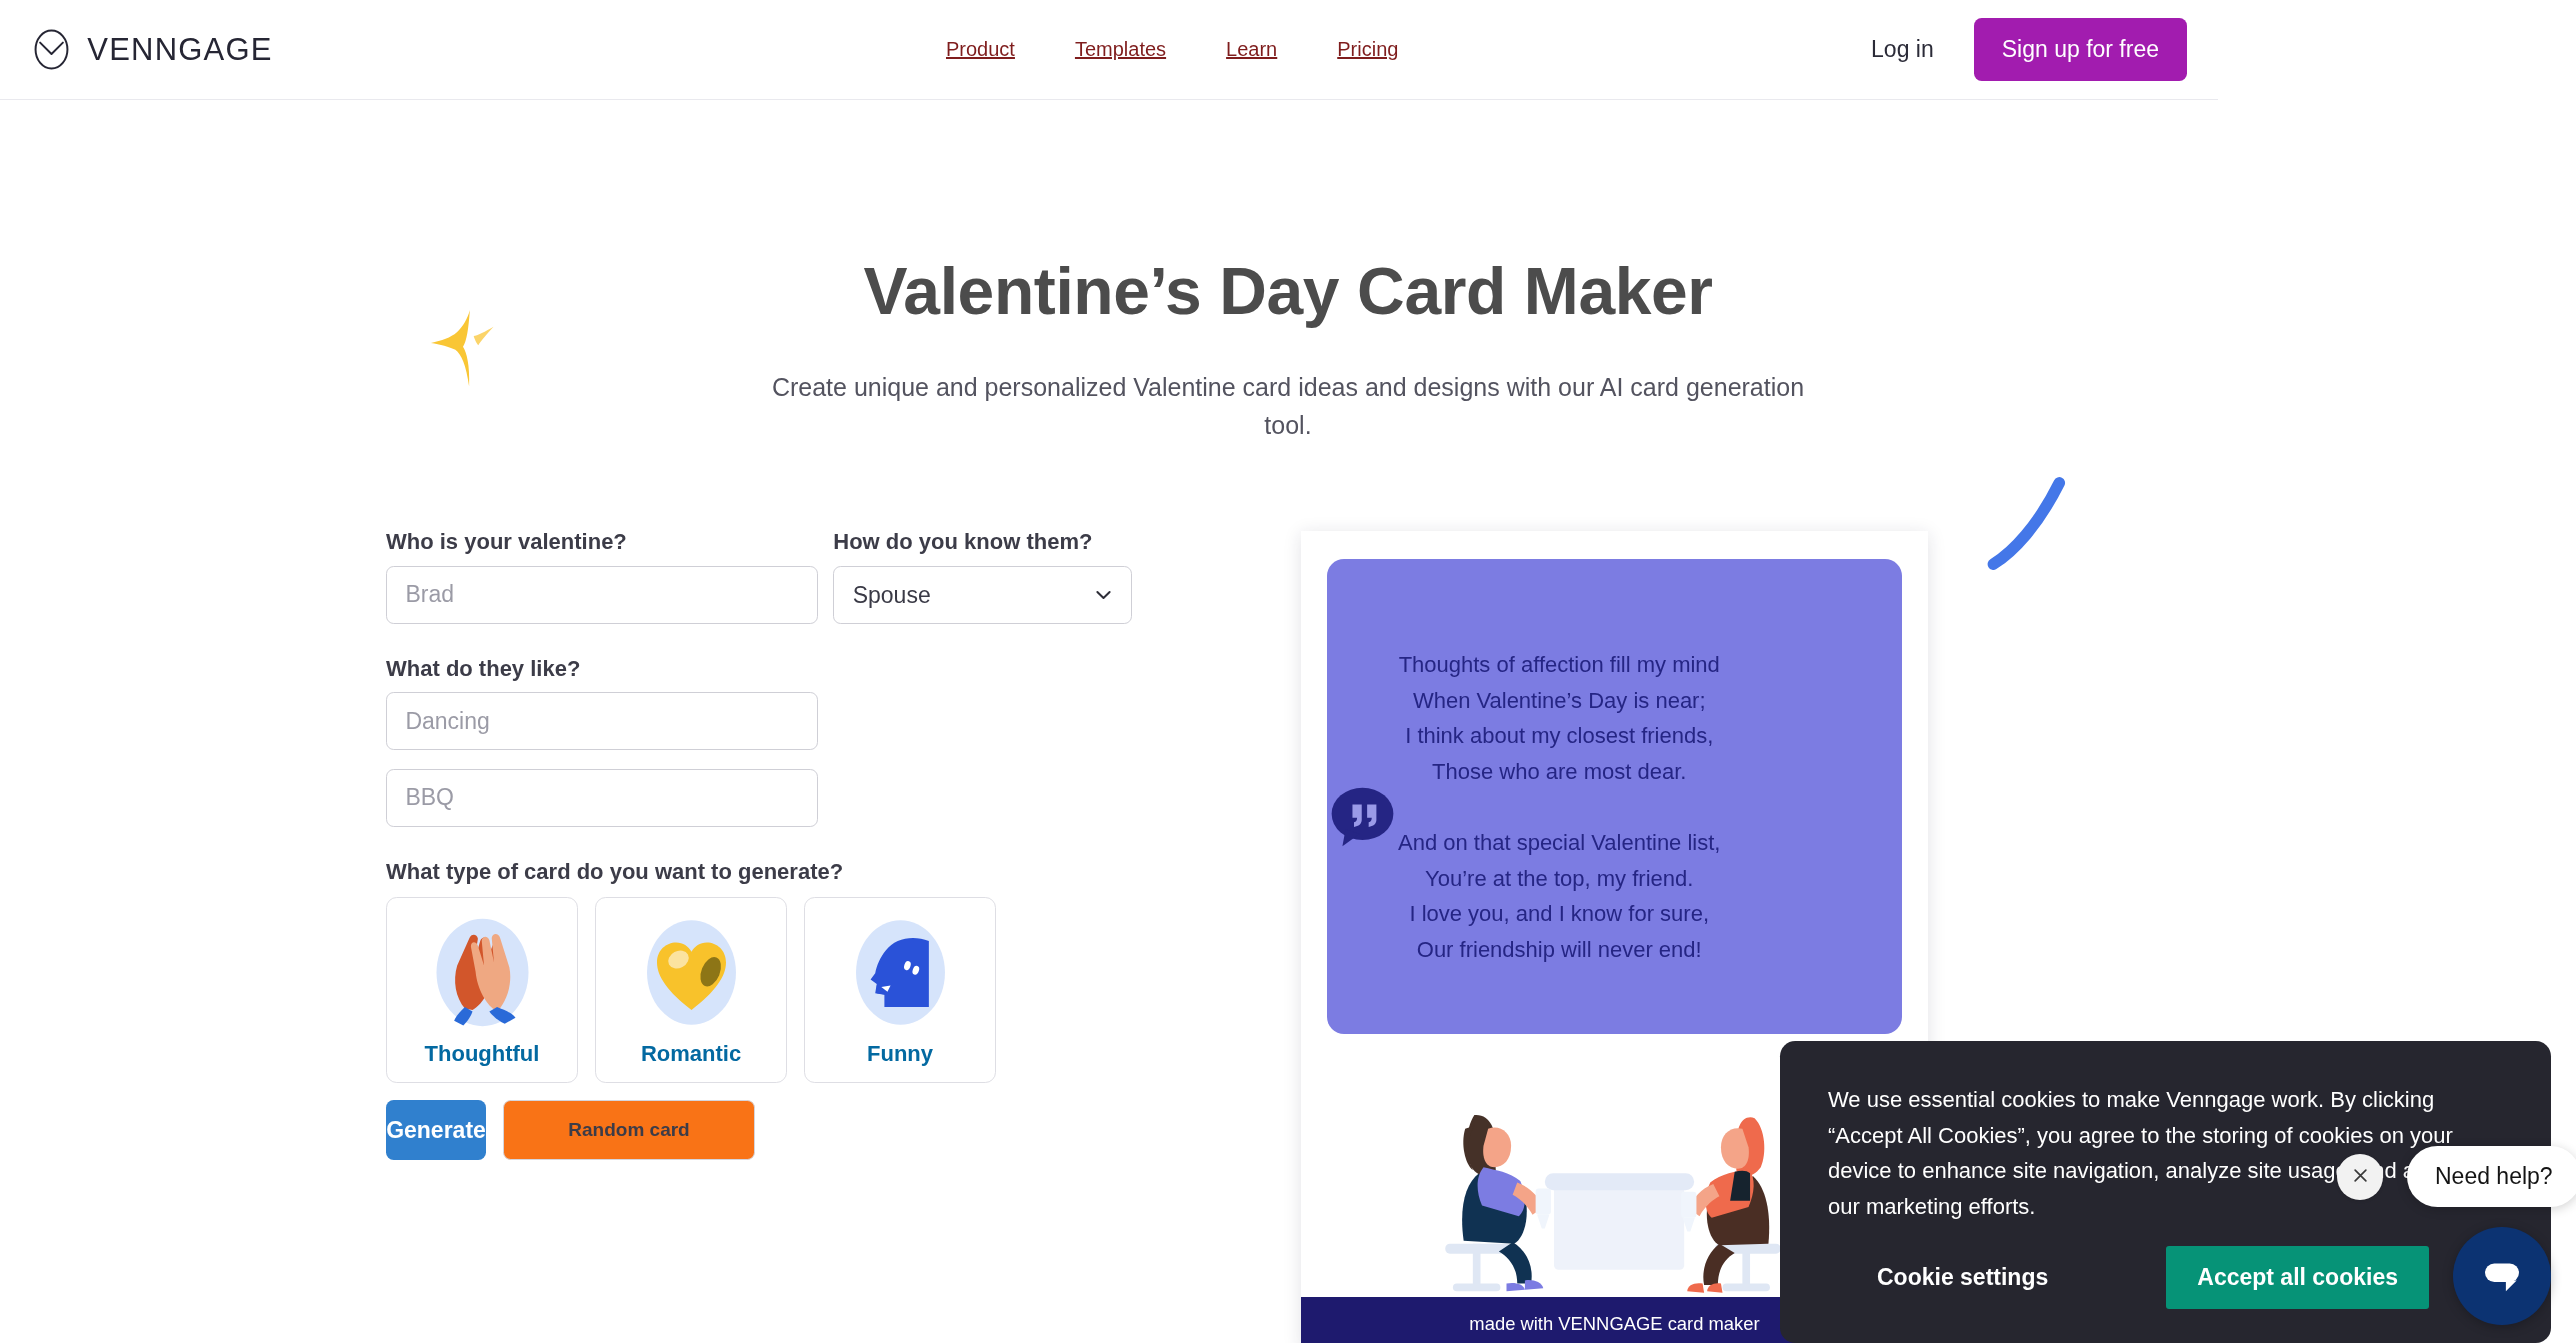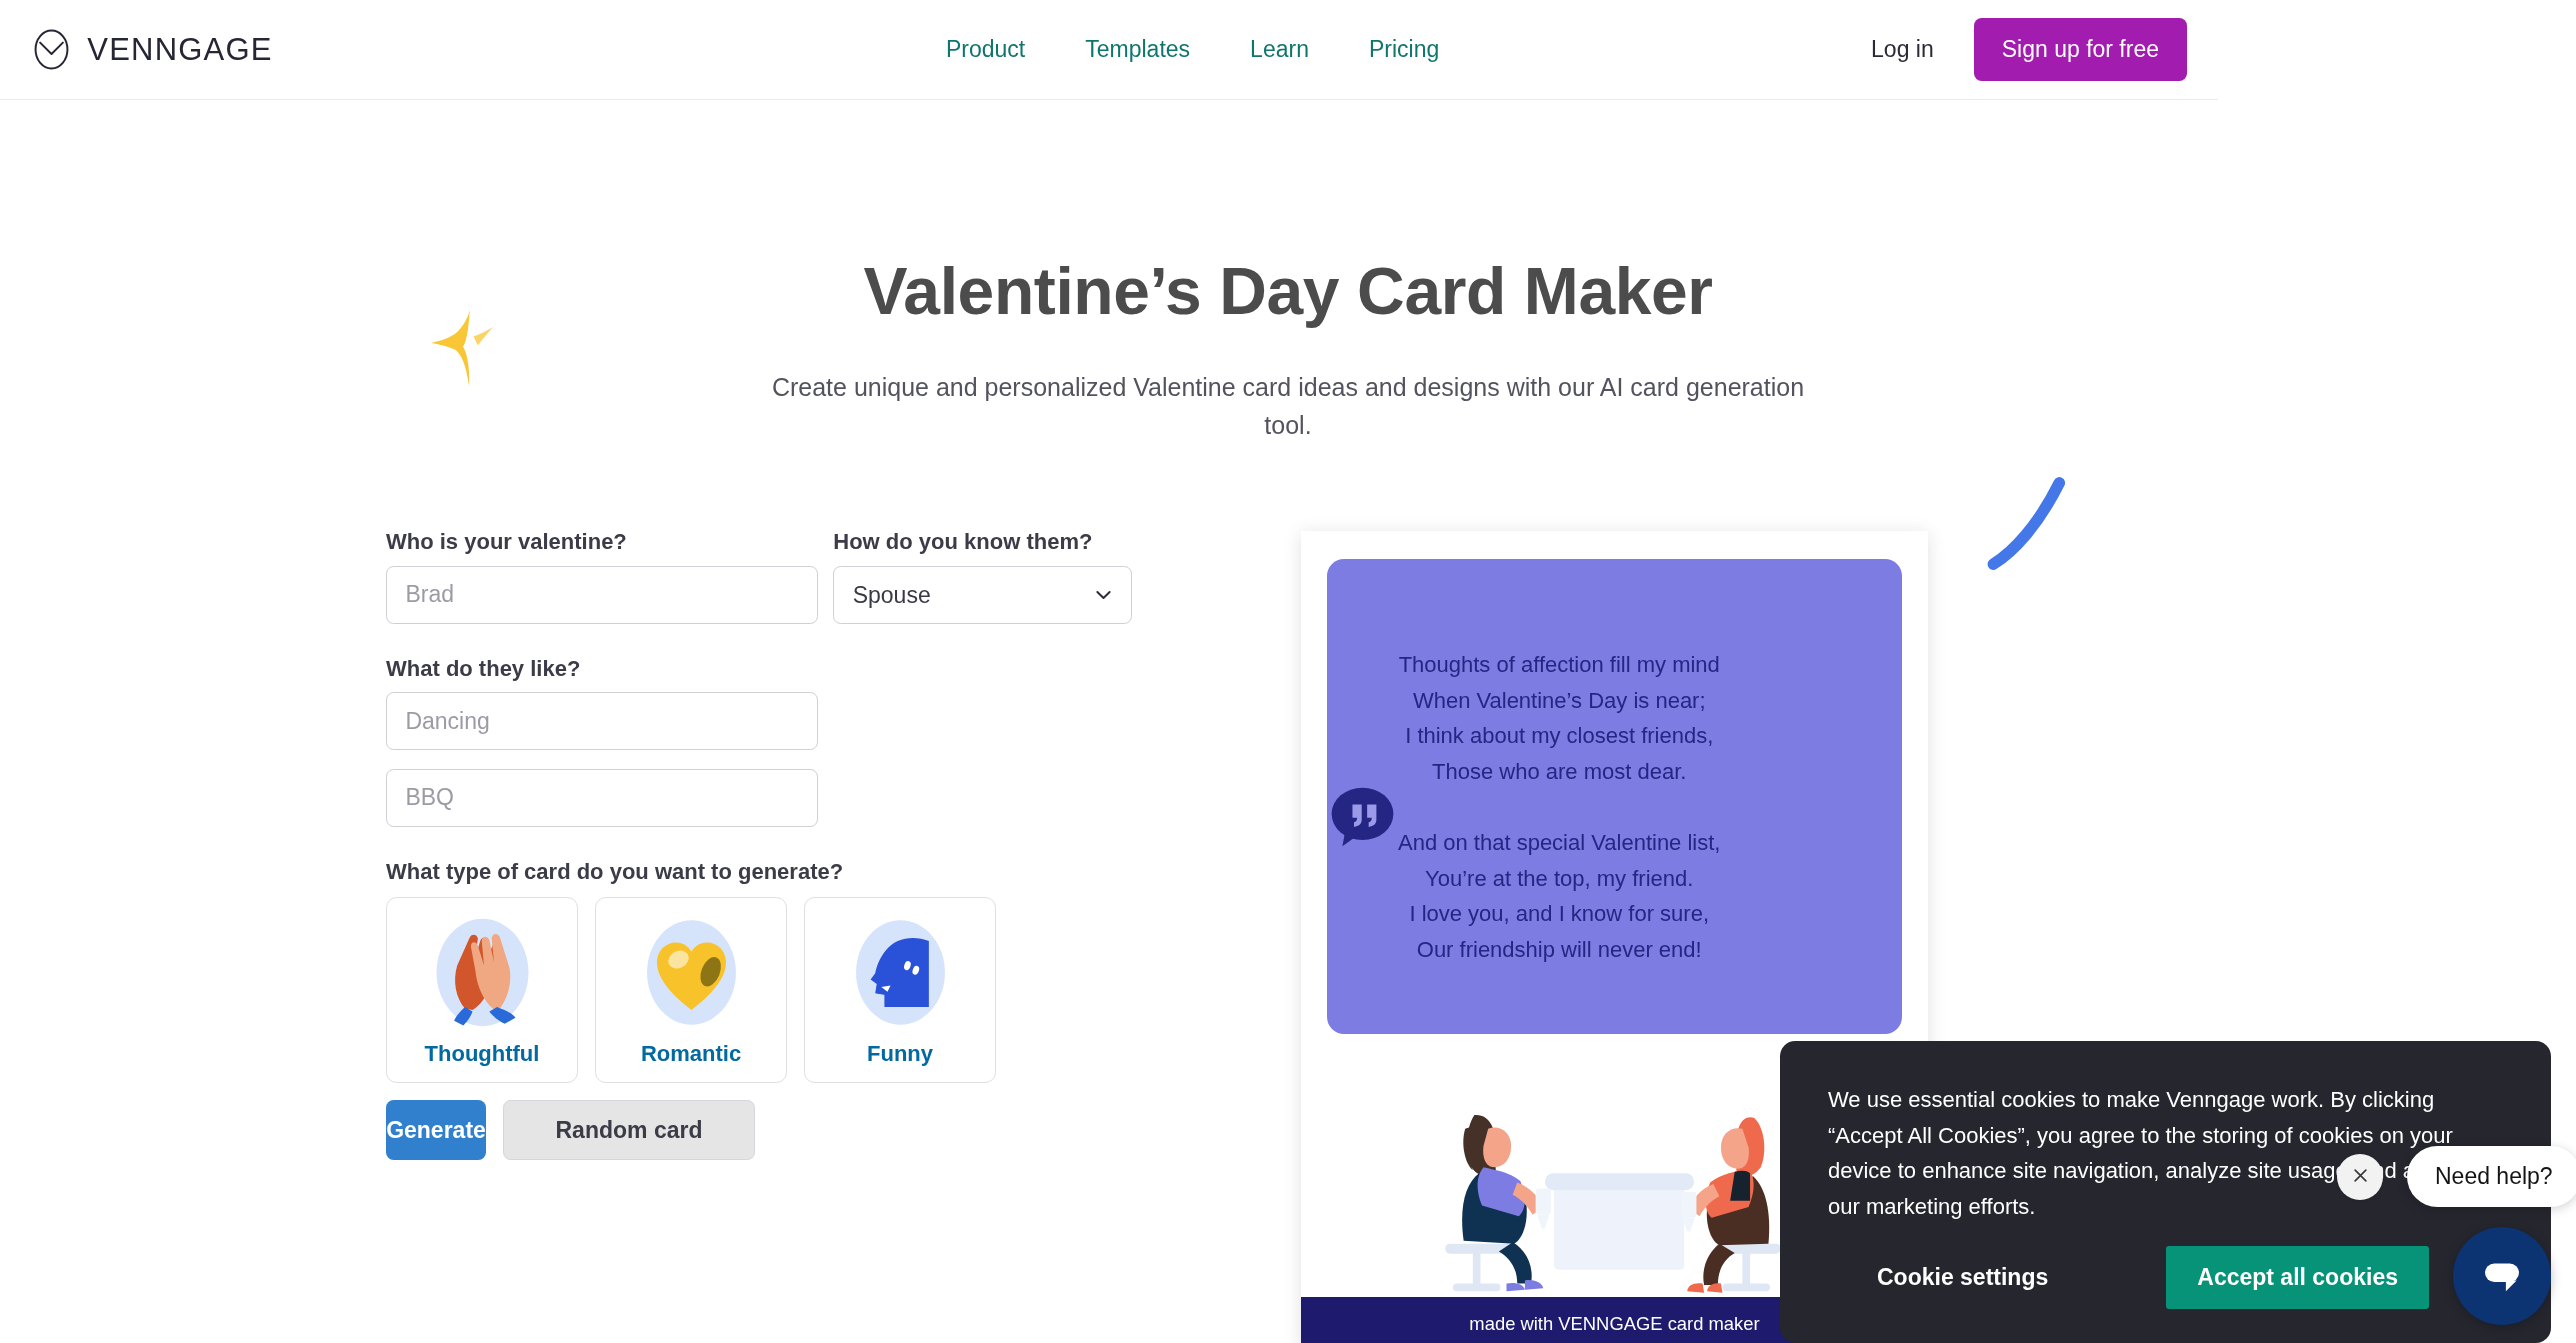--- a/index.html
+++ b/index.html
@@ -39,25 +39,26 @@
     white-space: nowrap;
   }
   .main-nav {
     position: absolute;
     left: 916px;
     display: flex;
     align-items: center;
     gap: 0;
   }
   .nav-link {
-    font-size: 23px;
-    color: #0f766e;
+    font-size: 20px;
+    color: #7f1d1d;
     padding: 0 30px;
     white-space: nowrap;
     cursor: pointer;
+    text-decoration: underline;
   }
   .header-right {
     position: absolute;
     right: 31px;
     display: flex;
     align-items: center;
     gap: 0;
   }
   .login-link {
     font-size: 23px;
@@ -177,23 +178,23 @@
     font-weight: bold;
     border: none;
     border-radius: 7.7px;
     height: 60px;
     width: 100px;
     cursor: pointer;
     font-family: inherit;
     padding: 0;
   }
   .rand-btn {
-    background: #e5e5e5;
+    background: #f97316;
     color: #3c3c48;
-    font-size: 23px;
+    font-size: 19px;
     font-weight: bold;
     border: 0.8px solid #d5d5dc;
     border-radius: 7.7px;
     height: 60px;
     width: 252px;
     cursor: pointer;
     font-family: inherit;
     padding: 0;
   }
 

